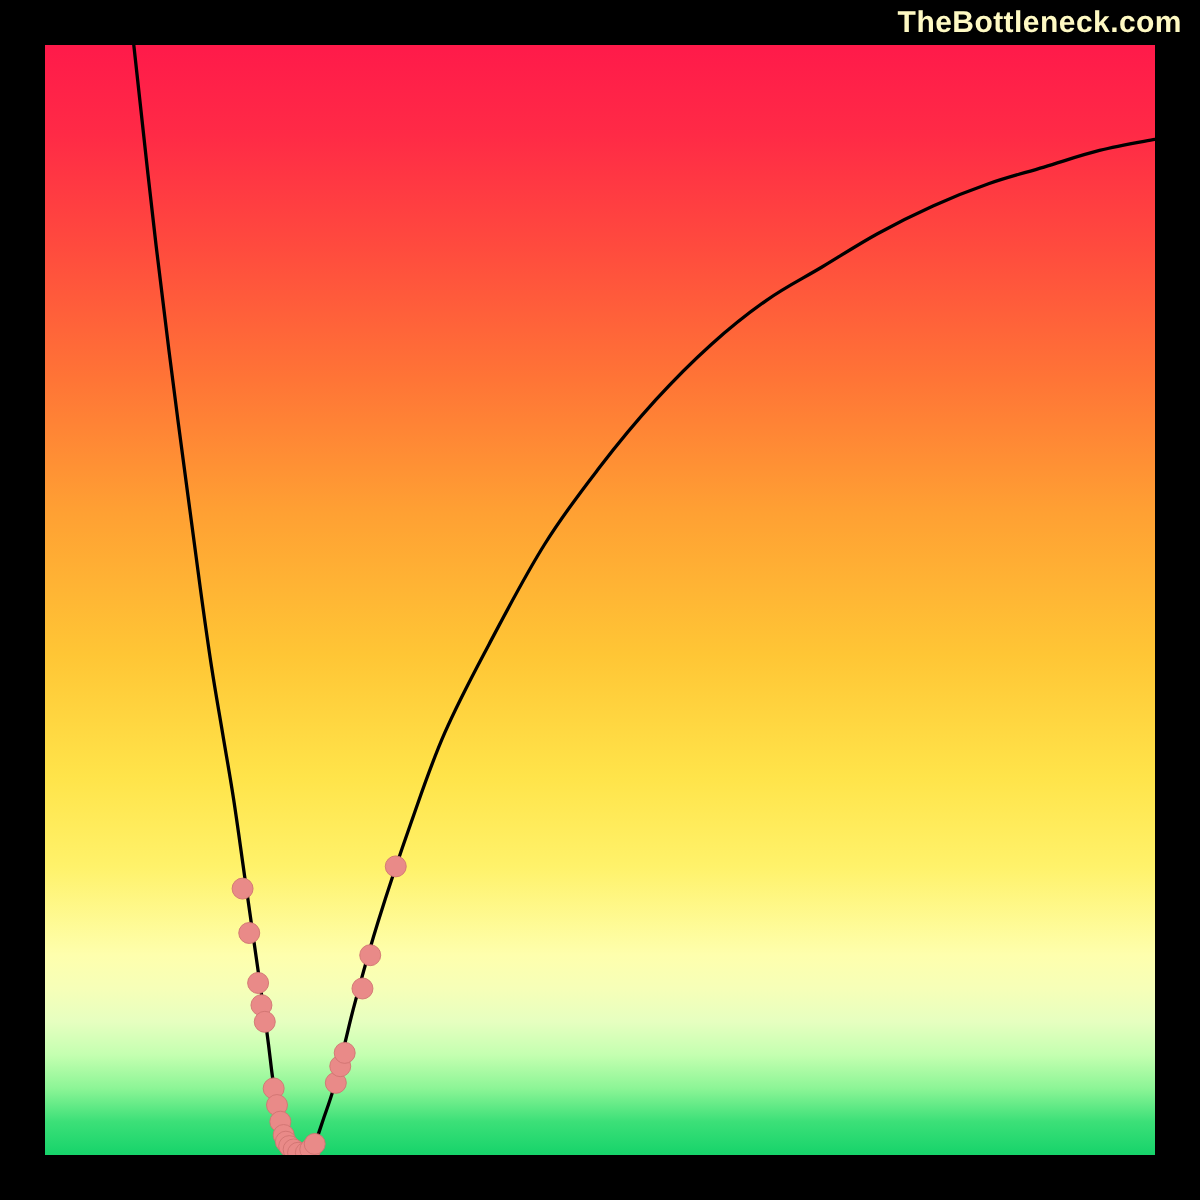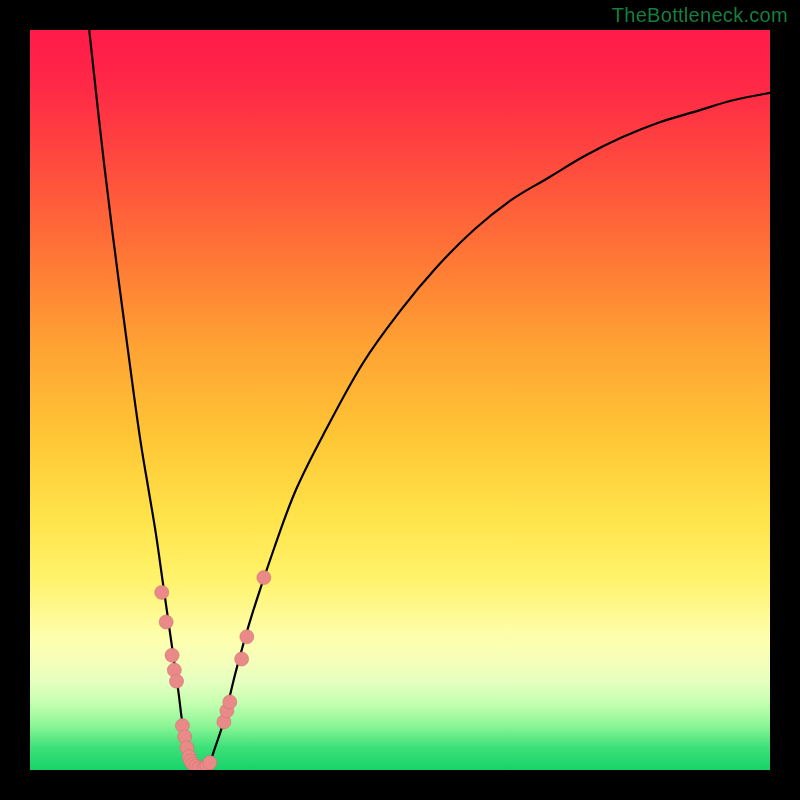--- a/index.html
+++ b/index.html
@@ -54,23 +54,23 @@
     position: absolute;
     left: 0;
     top: 0;
     width: 100%;
     height: 100%;
   }
   .watermark {
     position: absolute;
     top: 4px;
     right: 12px;
-    color: #15803d;
+    color: #fef9c3;
     font-size: 20px;
-    font-weight: 400;
+    font-weight: 700;
     letter-spacing: 0.3px;
     user-select: none;
   }
 </style>
 </head>
 <body>
 
 <div class="frame">
 
   <div class="plot-area">

